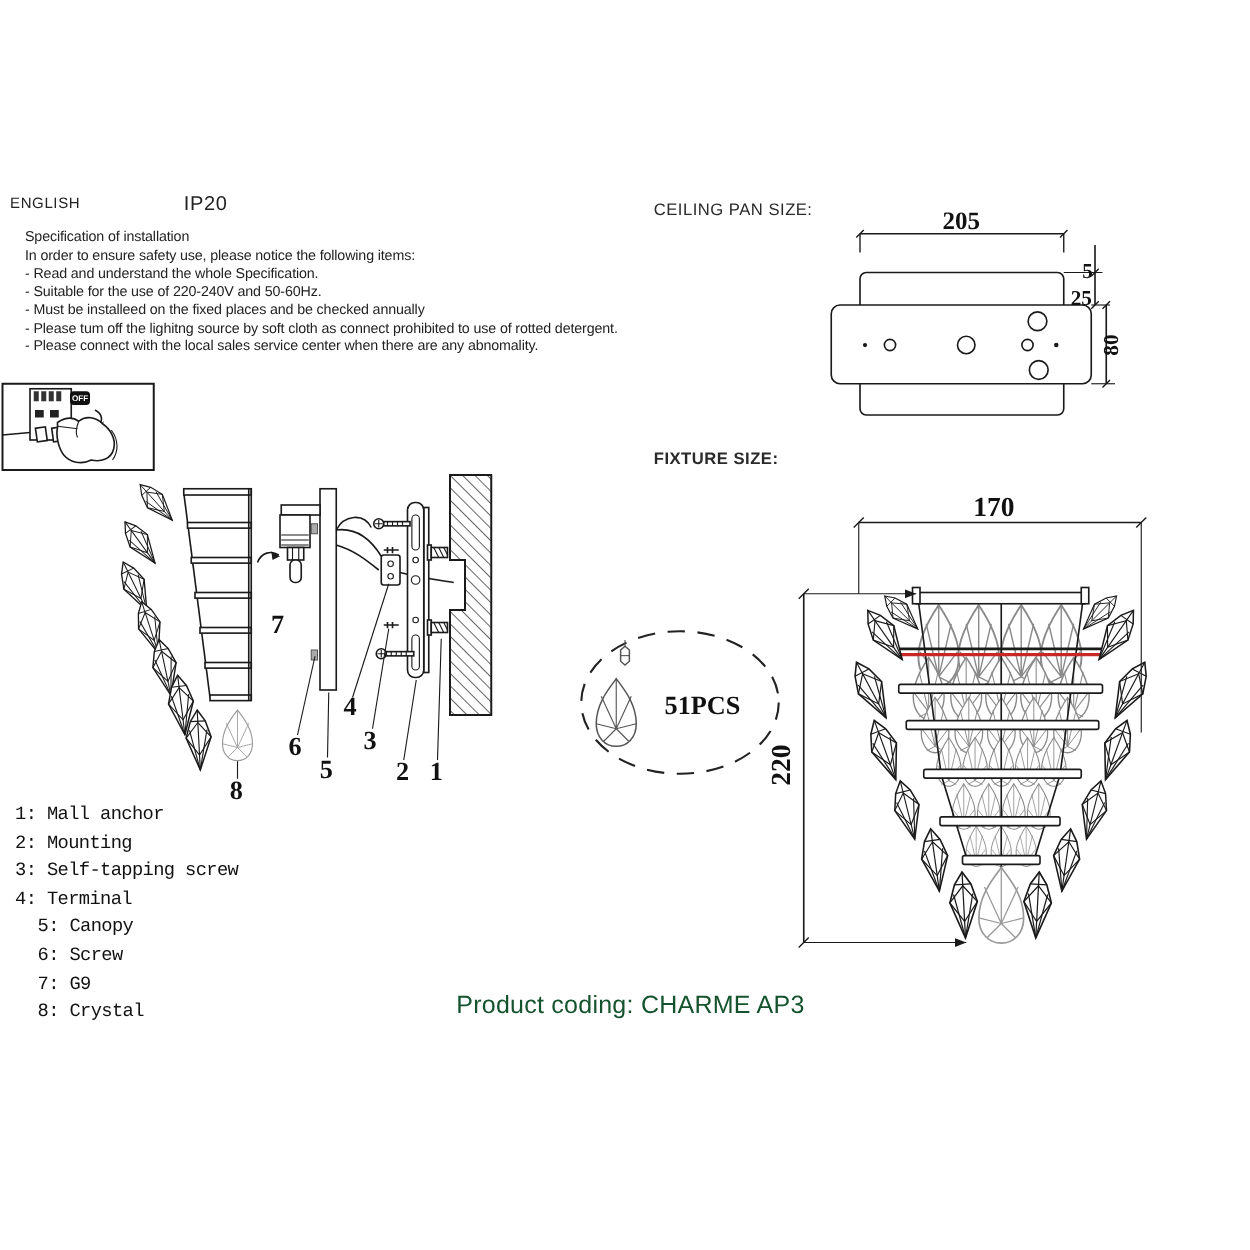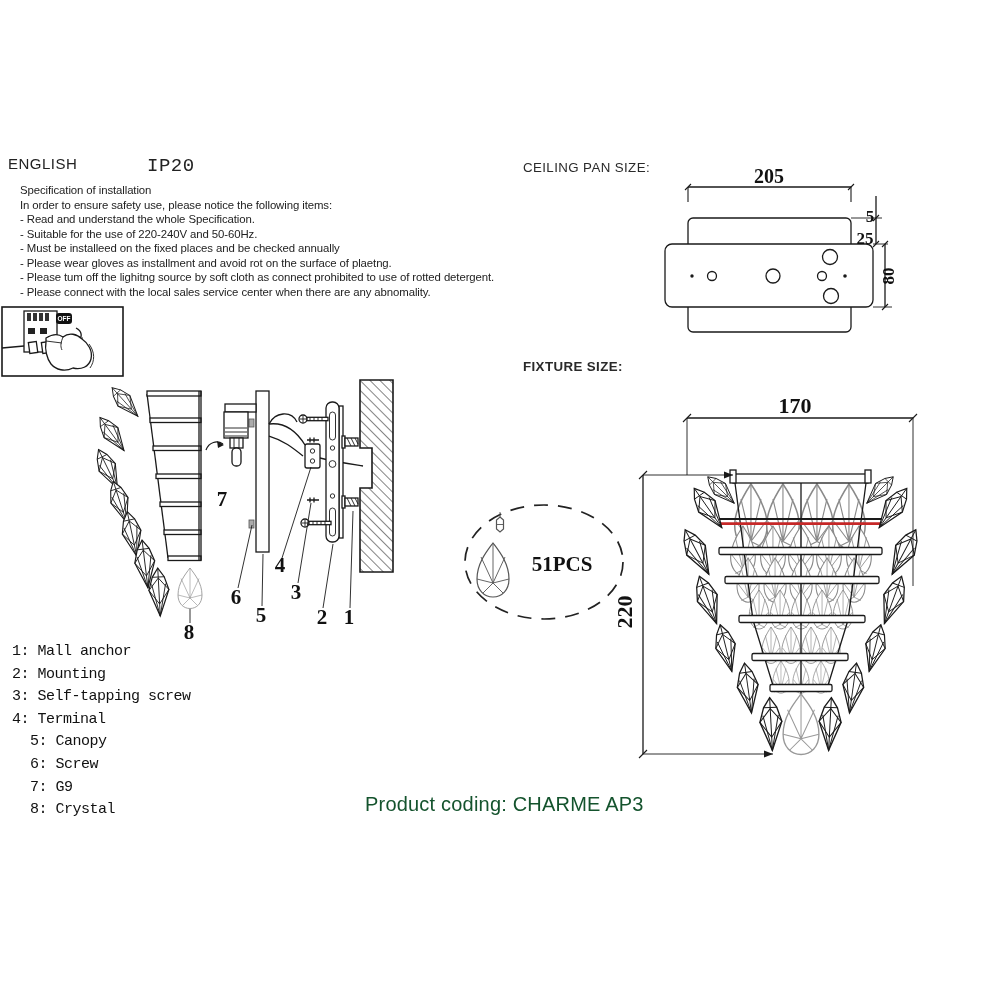--- a/index.html
+++ b/index.html
@@ -1,20 +1,20 @@
 <!DOCTYPE html>
 <html><head>
 <meta charset="utf-8">
 <style>
   html,body{margin:0;padding:0;background:#fff;}
   .page{position:relative;width:1000px;height:1000px;background:#ffffff;
         font-family:"Liberation Sans",sans-serif;color:#1a1a1a;overflow:hidden;}
   .page svg{position:absolute;overflow:visible;}
-  .eng{position:absolute;left:8px;top:155px;font-size:15px;letter-spacing:.5px;color:#222;}
-  .ip{position:absolute;left:147px;top:155px;font-size:19px;letter-spacing:.5px;color:#222;font-family:Liberation Mono, monospace;}
+  .eng{position:absolute;left:8px;top:155px;font-size:12px;letter-spacing:.5px;color:#222;}
+  .ip{position:absolute;left:147px;top:155px;font-size:16px;letter-spacing:.5px;color:#222;}
   .spec{position:absolute;left:20px;top:183px;width:540px;font-size:11.4px;line-height:14.55px;
         letter-spacing:-0.1px;color:#222;white-space:nowrap;}
   .seclabel{position:absolute;font-size:13.3px;letter-spacing:.4px;color:#2a2a2a;}
   .ceiling-label{left:523px;top:160px;text-align:center;}
   .fixture-label{left:523px;top:359px;font-weight:bold;}
   .poweroff{left:1px;top:306px;}
   .install{left:95px;top:372px;}
   .ceilingpan{left:630px;top:168px;}
   .fixturesvg{left:605px;top:390px;}
   .badge{left:460px;top:500px;}
@@ -61,21 +61,20 @@
 
   <div class="eng">ENGLISH</div>
   <div class="ip">IP20</div>
 
   <div class="spec">
     <div>Specification of installation</div>
     <div>In order to ensure safety use, please notice the following items:</div>
     <div>- Read and understand the whole Specification.</div>
     <div>- Suitable for the use of 220-240V and 50-60Hz.</div>
     <div>- Must be installeed on the fixed places and be checked annually</div>
-    <div>- Please wear gloves as installment and avoid rot on the surface of plaetng.</div>
     <div>- Please tum off the lighitng source by soft cloth as connect prohibited to use of rotted detergent.</div>
     <div>- Please connect with the local sales service center when there are any abnomality.</div>
   </div>
 
   <svg class="poweroff" width="124" height="72" viewBox="0 0 124 72">
     <rect x="1" y="1" width="121" height="69" fill="#fff" stroke="#1a1a1a" stroke-width="1.6"></rect>
     <line class="ln" x1="1" y1="42" x2="23" y2="40"></line>
     <g>
       <rect class="lnw" x="23" y="5" width="33" height="41"></rect>
       <rect x="26" y="7" width="4" height="8" fill="#333"></rect>

